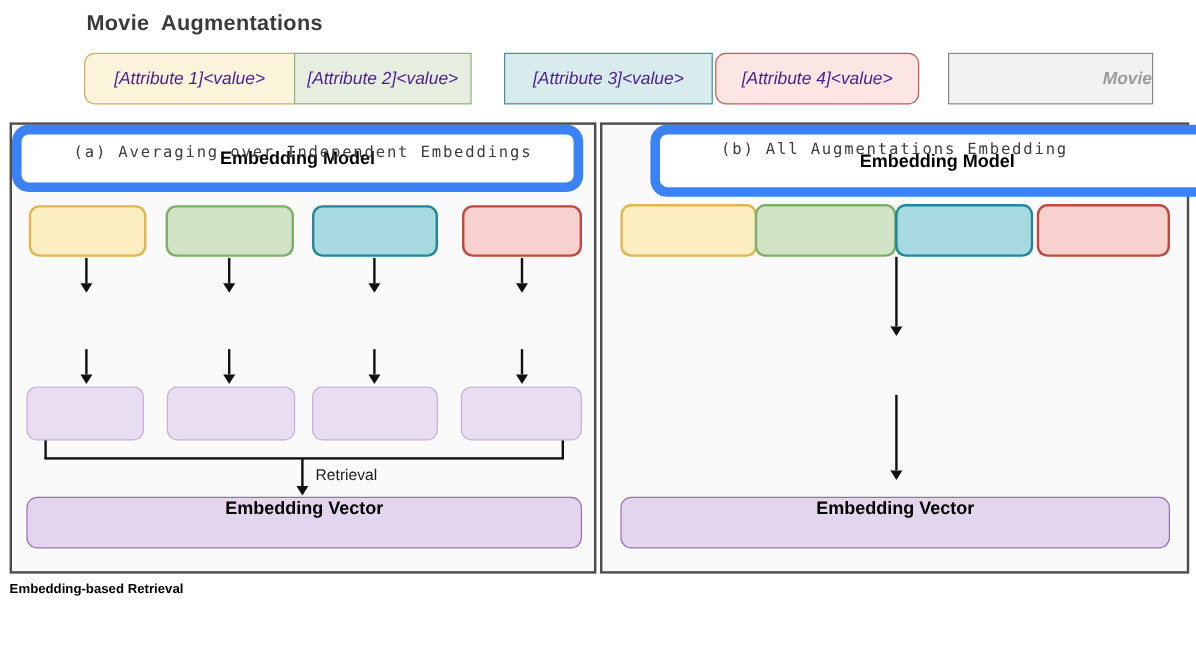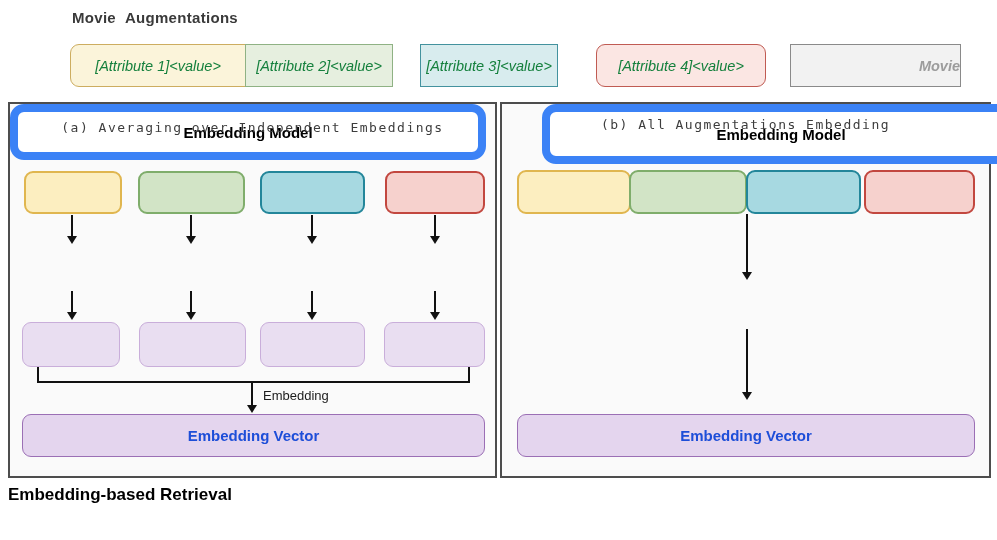--- a/index.html
+++ b/index.html
@@ -1,26 +1,26 @@
 <!DOCTYPE html>
 <html><head>
 <meta charset="utf-8">
 <style>
   html,body{margin:0;padding:0;background:#ffffff;}
   #stage{position:relative;width:997px;height:540px;background:#ffffff;overflow:hidden;
          font-family:"Liberation Sans",sans-serif;}
 
-  .heading{position:absolute;left:72px;top:9px;font-size:15px;font-weight:bold;
+  .heading{position:absolute;left:72px;top:9px;font-size:18px;font-weight:bold;
            color:#3a3a3a;word-spacing:5px;letter-spacing:.3px;}
-  .footer-label{position:absolute;left:8px;top:485px;font-size:17px;font-weight:bold;color:#000;}
+  .footer-label{position:absolute;left:8px;top:485px;font-size:11px;font-weight:bold;color:#000;}
 
   
   .strip-box{position:absolute;top:44px;height:43px;box-sizing:border-box;
              display:flex;align-items:center;justify-content:center;
-             font-style:italic;font-size:14.5px;color:#15803d;}
+             font-style:italic;font-size:14.5px;color:#4c1d95;}
   .s-yellow{background:#FBF4DA;border:1.5px solid #CDAD60;border-radius:9px 0 0 9px;}
   .s-green {background:#E6EFDF;border:1.5px solid #8FB284;}
   .s-blue  {background:#D8ECEE;border:1.5px solid #43929E;}
   .s-red   {background:#FBE6E3;border:1.5px solid #C05B53;border-radius:9px;}
   .s-movie {background:#F2F2F2;border:1.5px solid #8A8A8A;font-weight:bold;color:#9C9C9C;}
 
   
   .panel{position:absolute;top:102px;height:376px;box-sizing:border-box;
          background:#FAFAFA;border:2px solid #4d4d4d;}
   .panel-title{position:absolute;left:0;width:100%;text-align:center;
@@ -28,22 +28,22 @@
                letter-spacing:1.5px;color:#3d3d3d;white-space:nowrap;}
 
   .box{position:absolute;box-sizing:border-box;border-radius:9px;}
   .c-yellow{background:#FCEEC0;border:2px solid #E0B64F;}
   .c-green {background:#D2E4C6;border:2px solid #7FAD6B;}
   .c-teal  {background:#A7D9E1;border:2px solid #23869A;}
   .c-red   {background:#F6D1CD;border:2px solid #C2473F;}
   .purple  {background:#E9DEF1;border:1.5px solid #C9AEDA;}
   .emodel  {background:#ffffff;border:8px solid #3b82f6;display:flex;align-items:center;
             justify-content:center;font-weight:bold;font-size:15px;color:#000;border-radius:14px;}
-  .evector {background:#E4D5EE;border:1.5px solid #9B6FB5;display:flex;align-items:center;
-            justify-content:center;font-weight:bold;font-size:15px;color:#1d4ed8;}
+  .evector {background:#E4D5EE;border:1.5px solid #9B6FB5;display:flex;
+            justify-content:center;font-weight:bold;font-size:15px;color:#000000;}
 
   
   .varrow{position:absolute;width:2px;background:#111;}
   .varrow::after{content:"";position:absolute;left:-4px;bottom:-8px;width:0;height:0;
                  border-left:5px solid transparent;border-right:5px solid transparent;
                  border-top:8px solid #111;}
   .hline,.stub{position:absolute;background:#111;}
   .avg-label{position:absolute;font-size:13px;color:#1c1c1c;}
 </style>
 </head>
@@ -52,21 +52,21 @@
 <div id="stage">
 
   <div class="heading">Movie Augmentations</div>
 
   <div class="strip-box s-yellow" style="left:70px;width:176px;">
       <span>[Attribute 1]&lt;value&gt;</span>
     </div>
   <div class="strip-box s-green" style="left:245px;width:148px;">
       <span>[Attribute 2]&lt;value&gt;</span>
     </div>
-  <div class="strip-box s-blue" style="left:420px;width:138px;justify-content:center;">
+  <div class="strip-box s-blue" style="left:420px;width:174px;justify-content:center;">
       <span>[Attribute 3]&lt;value&gt;</span>
     </div>
   <div class="strip-box s-red" style="left:596px;width:170px;">
       <span>[Attribute 4]&lt;value&gt;</span>
     </div>
   <div class="strip-box s-movie" style="left:790px;width:171px;justify-content:flex-end;">
       <span>Movie</span>
     </div>
 
   <div class="panel" style="left:8px;width:489px;">
@@ -93,21 +93,21 @@
 
     <div class="box purple" style="left:12px;top:218px;width:98px;height:45px;"></div>
     <div class="box purple" style="left:129px;top:218px;width:107px;height:45px;"></div>
     <div class="box purple" style="left:250px;top:218px;width:105px;height:45px;"></div>
     <div class="box purple" style="left:374px;top:218px;width:101px;height:45px;"></div>
 
     <div class="stub" style="left:27px;top:263px;width:2px;height:15px;"></div>
     <div class="stub" style="left:458px;top:263px;width:2px;height:15px;"></div>
     <div class="hline" style="left:27px;top:277px;width:433px;height:2px;"></div>
     <div class="varrow" style="left:241px;top:278px;height:23px;"></div>
-    <div class="avg-label" style="left:253px;top:284px;">Embedding</div>
+    <div class="avg-label" style="left:253px;top:284px;">Retrieval</div>
 
     <div class="evector box" style="left:12px;top:310px;width:463px;height:43px;">
       <span>Embedding Vector</span>
     </div>
   </div>
 
   <div class="panel" style="left:500px;width:491px;padding-left:40px;">
     <div class="panel-title" style="top:13px;">(b) All Augmentations Embedding</div>
 
     <div class="box c-yellow" style="left:15px;top:66px;width:114px;height:44px;"></div>

